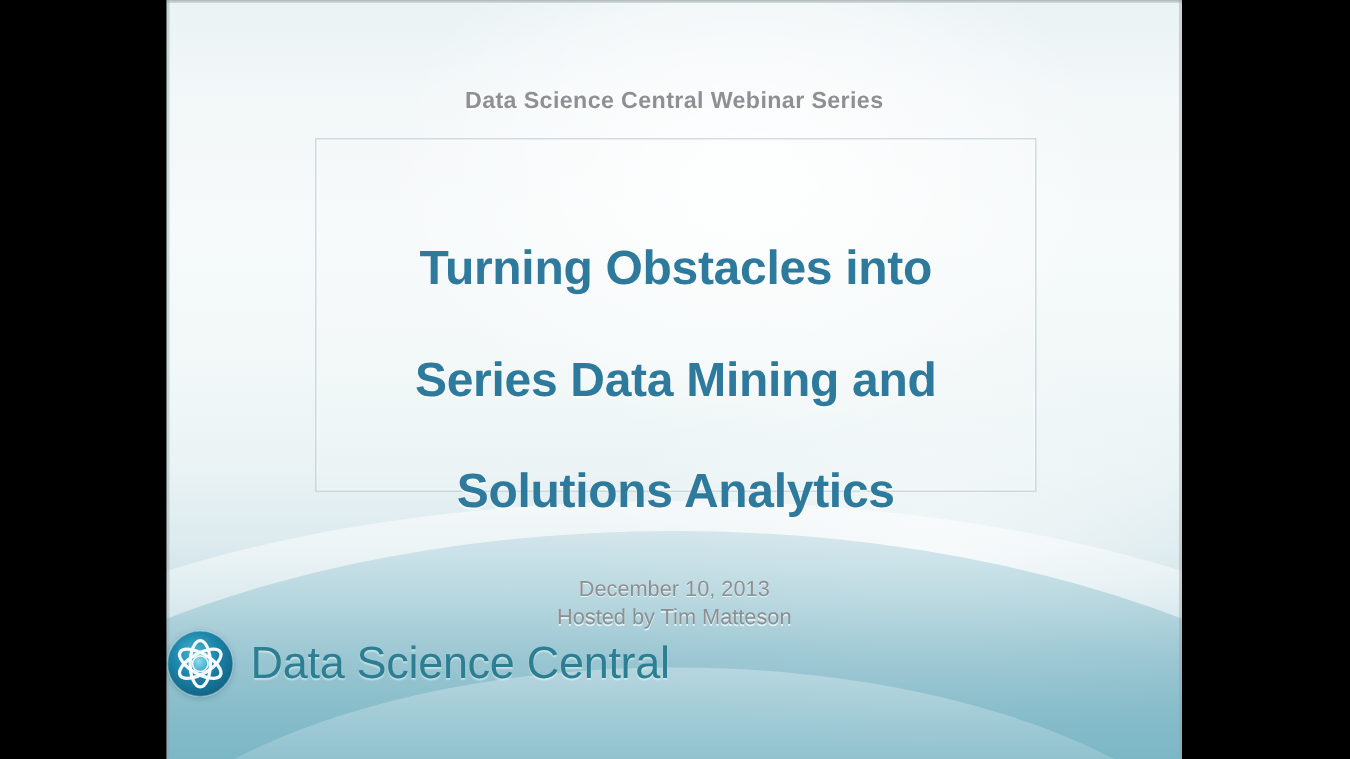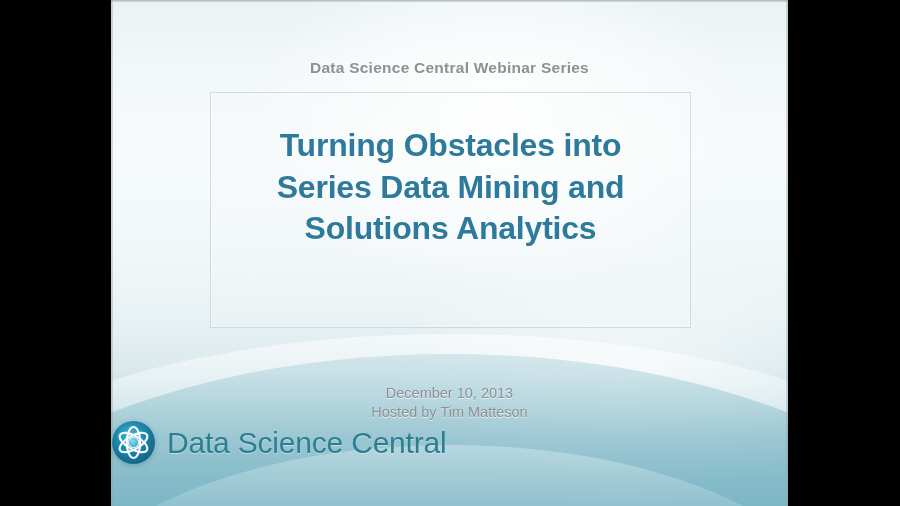--- a/index.html
+++ b/index.html
@@ -133,21 +133,21 @@
     left:99px; top:125px;
     width:481px;
     text-align:center;
     font-size:32px;
     font-weight:bold;
     line-height:41.5px;
     color:#2e7a9c;
     letter-spacing:-.2px;
     text-shadow:0 1px 1px rgba(255,255,255,.75);
   }
-  #title .ln { display:block; white-space:nowrap; }
+  #title .ln { display:block; white-space:nowrap;margin-top:33px; }
 
   #meta {
     position:absolute;
     left:0; right:0; top:355px;
     text-align:center;
     font-size:14.5px;
     line-height:19px;
     color:#8d8f92;
     text-shadow:0 1px 0 rgba(255,255,255,.7);
     margin-top:29px;

